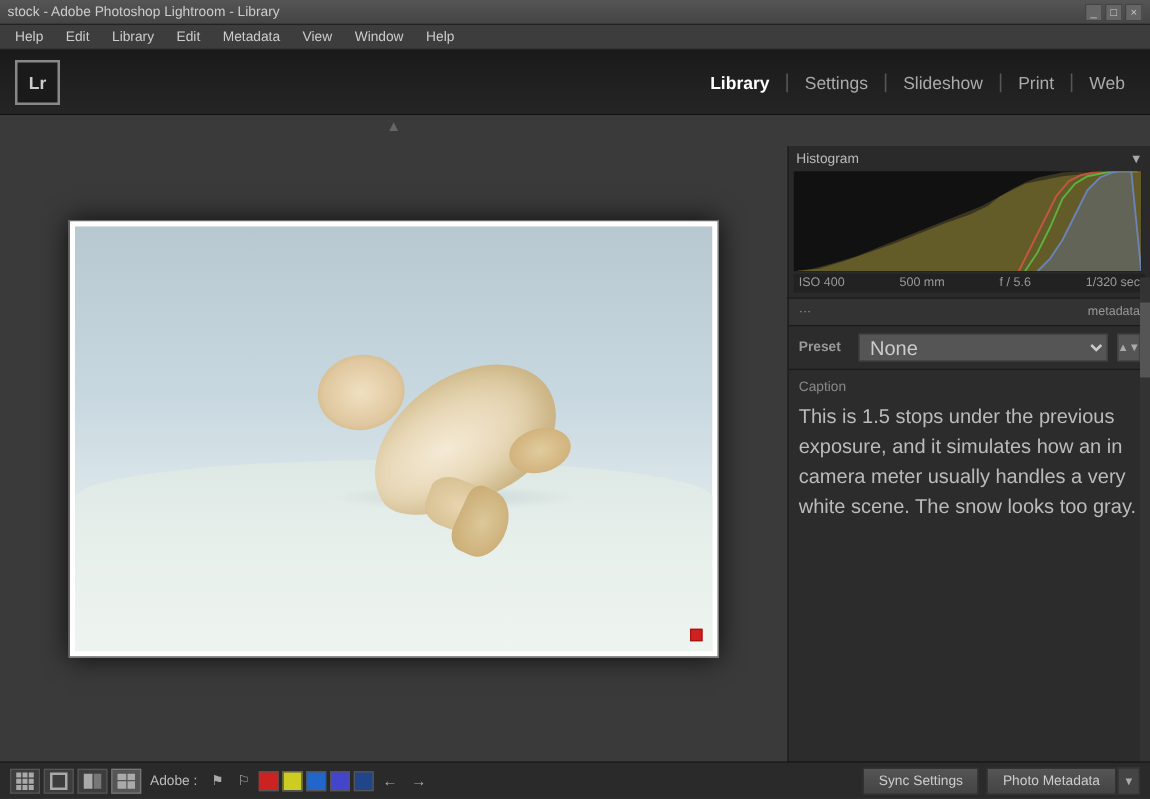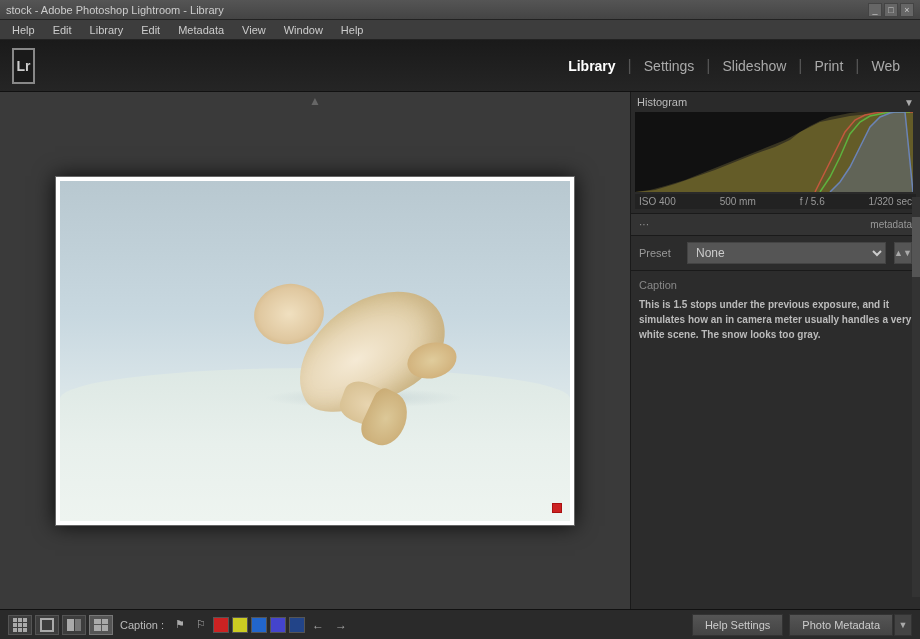--- a/index.html
+++ b/index.html
@@ -67,21 +67,21 @@
       justify-content: space-between;
       padding: 0 12px;
       border-bottom: 1px solid #111;
     }
     #logo-area {
       display: flex;
       align-items: center;
       gap: 8px;
     }
     #lr-badge {
-      width: 23px;
+      width: 36px;
       height: 36px;
       background: #1a1a1a;
       border: 2px solid #888;
       display: flex;
       align-items: center;
       justify-content: center;
       font-size: 14px;
       font-weight: bold;
       color: #ccc;
     }
@@ -329,28 +329,29 @@
       align-items: center;
       padding: 6px 8px;
       gap: 8px;
       border-bottom: 1px solid #1a1a1a;
     }
 
     #preset-label {
       color: #999;
       font-size: 11px;
       min-width: 40px;
+      font-weight: bold;
     }
 
     #preset-select {
       flex: 1;
       background: #555;
       border: 1px solid #444;
       color: #ccc;
-      font-size: 12px;
+      font-size: 16px;
       padding: 2px 4px;
       height: 22px;
     }
 
     .select-arrow {
       width: 18px;
       height: 22px;
       background: #555;
       border: 1px solid #444;
       display: flex;
@@ -368,23 +369,22 @@
     }
 
     #caption-label {
       color: #888;
       font-size: 11px;
       margin-bottom: 6px;
     }
 
     #caption-text {
       color: #bbb;
-      font-size: 10px;
+      font-size: 16px;
       line-height: 1.5;
-      font-weight: bold;
     }
 
     
     #right-scrollbar {
       position: absolute;
       right: 0;
       top: 105px;
       width: 8px;
       height: 400px;
       background: #333;
@@ -591,21 +591,21 @@
             <div class="bear-paw1"></div>
             <div class="bear-paw2"></div>
             <div class="bear-leg1"></div>
           </div>
           <div id="corner-marker"></div>
         </div>
       </div>
     </div>
   </div>
 
-  <div id="right-panel" style="position:relative;">
+  <div id="right-panel" style="position:relative;margin-top:25px;">
 
     <div id="histogram-section">
       <div id="histogram-header">
         <span style="color:#bbb;font-size:11px;">Histogram</span>
         <span style="color:#aaa;font-size:10px;cursor:pointer;">▼</span>
       </div>
       <div id="histogram-canvas">
         <svg width="278" height="80">
 
           <rect width="278" height="80" fill="#111"></rect>
@@ -684,33 +684,33 @@
 
     <div class="tool-btn active">
       <div class="survey-icon">
         <div class="survey-cell"></div>
           <div class="survey-cell"></div>
         <div class="survey-cell"></div>
           <div class="survey-cell"></div>
       </div>
     </div>
 
-    <span id="survey-label">Caption :</span>
+    <span id="survey-label">Adobe :</span>
 
     <div class="flag-btn">⚑</div>
     <div class="flag-btn">⚐</div>
 
     <div class="color-swatch" style="background:#cc2222;"></div>
     <div class="color-swatch" style="background:#cccc22;"></div>
     <div class="color-swatch" style="background:#2266cc;"></div>
     <div class="color-swatch" style="background:#4444cc;"></div>
     <div class="color-swatch" style="background:#224488;"></div>
 
     <div class="nav-arrow">←</div>
     <div class="nav-arrow">→</div>
   </div>
 
   <div id="toolbar-right">
-    <button class="sync-btn">Help Settings</button>
+    <button class="sync-btn">Sync Settings</button>
     <button class="sync-btn">Photo Metadata</button>
     <div id="toolbar-dropdown">▼</div>
   </div>
 </div>
 
 </body></html>

